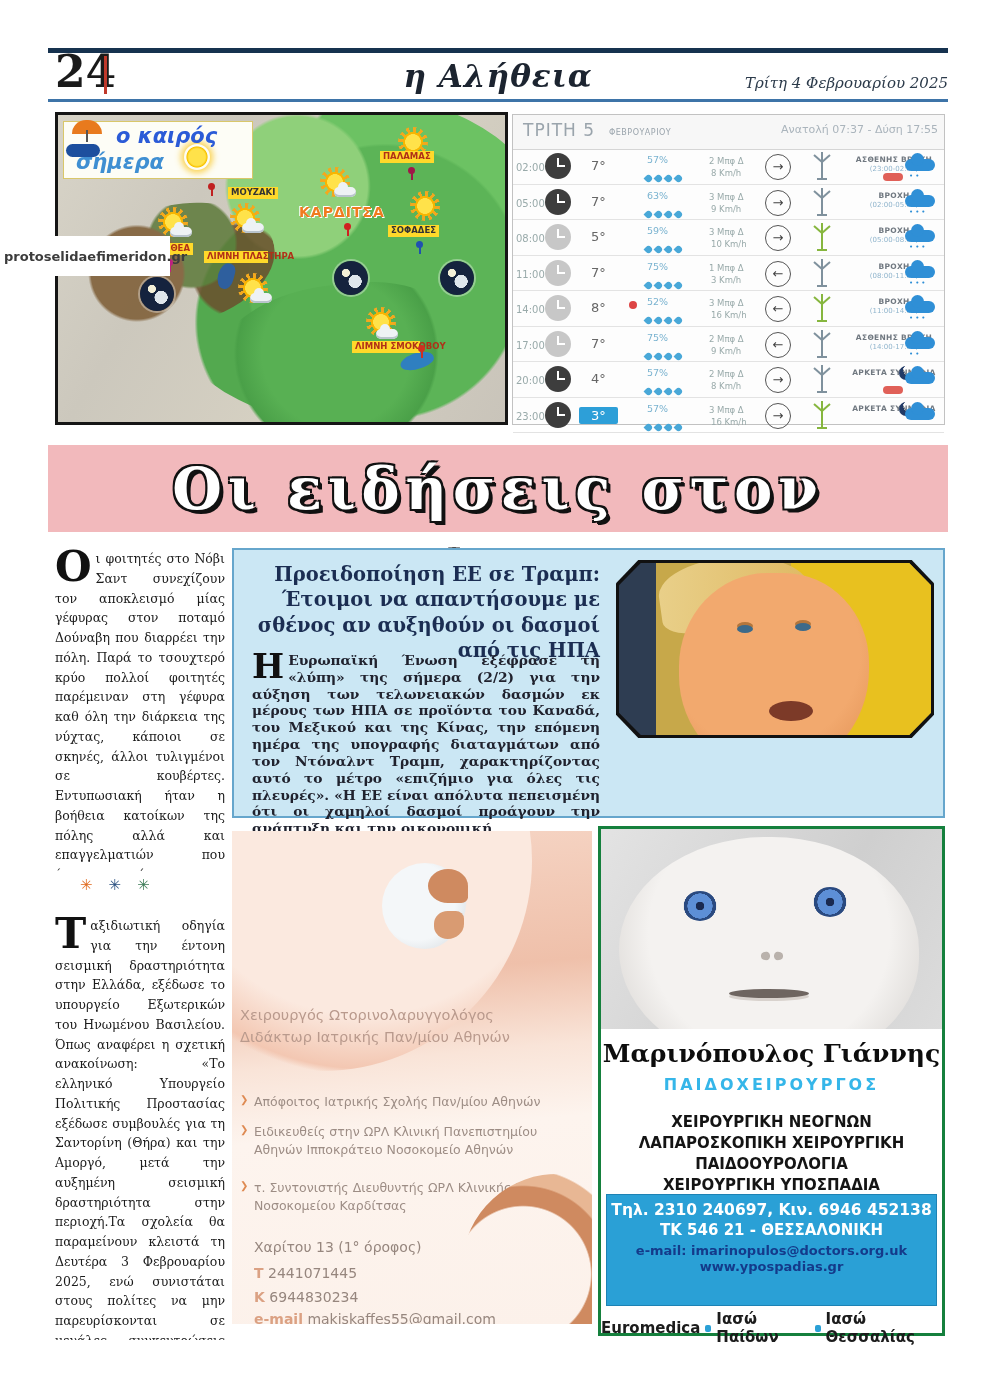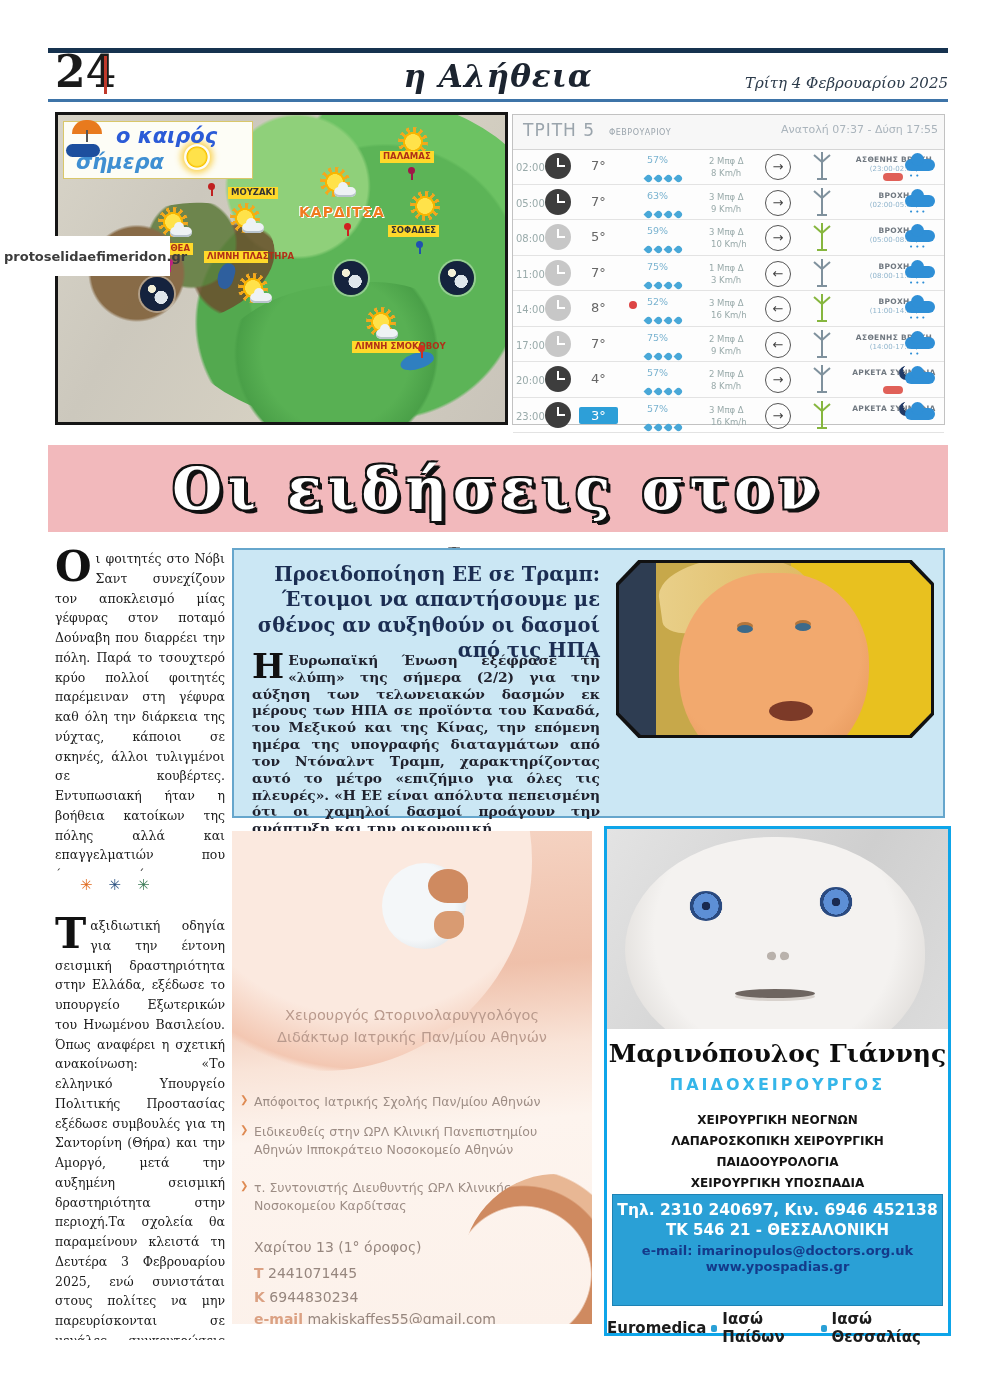--- a/index.html
+++ b/index.html
@@ -159,48 +159,48 @@
   .k-swirl1{position:absolute;left:-120px;top:-180px;width:420px;height:420px;border-radius:50%;
         background:radial-gradient(circle at 60% 40%,#fbe9df 0 55%,#f3c7b2 70%,transparent 72%);}
   .k-logo{position:absolute;left:150px;top:32px;width:86px;height:86px;border-radius:50%;
         background:radial-gradient(circle at 40% 45%,#f4f7f9 0 55%,#e7ebee 70%,transparent 72%);}
   .k-logo::before{content:"";position:absolute;left:46px;top:6px;width:40px;height:34px;
         border-radius:60% 60% 20% 60%;background:#cf8a60;}
   .k-logo::after{content:"";position:absolute;left:52px;top:48px;width:30px;height:28px;
         border-radius:50% 30% 60% 50%;background:#d99b72;}
   .k-name{position:absolute;left:0;top:142px;width:100%;text-align:center;font-size:22px;
         font-weight:bold;color:#4b4b4b;}
-  .k-sub{position:absolute;left:0;width:100%;text-align:center;font-size:14.5px;color:#b99a8d;}
+  .k-sub{position:absolute;left:8px;width:100%;text-align:left;font-size:14.5px;color:#b99a8d;}
   .k-bullet{position:absolute;left:22px;width:310px;font-size:12.5px;color:#9d8d85;line-height:1.45;}
   .k-bullet::before{content:"\276F";position:absolute;left:-14px;top:0;color:#de8a52;font-size:10px;}
   .k-contact{position:absolute;left:22px;font-size:14px;color:#96867e;}
   .k-contact b{color:#dba183;font-weight:bold;}
   .k-swirl2{position:absolute;right:-60px;bottom:-40px;width:190px;height:190px;border-radius:50%;
         background:radial-gradient(circle at 35% 60%,transparent 0 40%,#cf8a60 41% 52%,#e8b794 53% 62%,transparent 63%);
         transform:rotate(25deg);}
 
   
   .marino{left:598px;top:826px;width:347px;height:510px;box-sizing:border-box;background:#fff;
-        border:3px solid #0ea5e9;font-family:"DejaVu Sans",sans-serif;margin-left:6px;}
+        border:3px solid #15803d;font-family:"DejaVu Sans",sans-serif;}
   .baby{position:absolute;left:0;top:0;width:100%;height:200px;overflow:hidden;
         background:linear-gradient(120deg,#e3e3e3,#cfcfcf 60%,#dcdcdc);}
   .baby-face{position:absolute;left:18px;top:8px;width:300px;height:230px;border-radius:50% 50% 48% 52%;
         background:radial-gradient(circle at 50% 42%,#f4f2f0 0 60%,#dddad7 85%,#cfccc9 100%);}
   .baby-eye{position:absolute;width:34px;height:30px;border-radius:50%;
         background:radial-gradient(circle,#1a2a50 0 18%,#5d8fd6 20% 55%,#2a4a80 56% 70%,#e8e8e8 72%);}
   .baby-nose{position:absolute;left:158px;top:122px;width:26px;height:10px;border-radius:50%;
         background:radial-gradient(circle at 25% 50%,#b9b2ac 0 20%,transparent 25%),
                    radial-gradient(circle at 75% 50%,#b9b2ac 0 20%,transparent 25%);}
   .baby-mouth{position:absolute;left:128px;top:160px;width:80px;height:9px;border-radius:50%;
         background:#6e6560;box-shadow:0 3px 0 #d8d2cd;}
   .m-name{position:absolute;left:0;top:210px;width:100%;text-align:center;
         font-family:"DejaVu Serif",serif;font-size:25px;font-weight:bold;color:#0d0d0d;}
   .m-spec{position:absolute;left:0;top:246px;width:100%;text-align:center;font-size:16px;
         font-weight:bold;color:#35b6e9;letter-spacing:3px;}
-  .m-serv{position:absolute;left:0;width:100%;text-align:center;font-size:12px;font-weight:bold;color:#141414;}
+  .m-serv{position:absolute;left:0;width:100%;text-align:center;font-size:15px;font-weight:bold;color:#141414;}
   .m-blue{position:absolute;left:5px;top:365px;width:331px;height:112px;background:#2aa0d6;
         border:1px solid #1d82b4;box-sizing:border-box;text-align:center;color:#fff;font-weight:bold;}
   .m-blue .b1{font-size:15.5px;margin-top:6px;}
   .m-blue .b2,.m-blue .b3{font-size:15px;margin-top:2px;}
   .m-blue .b4{font-size:13px;color:#143a8a;margin-top:4px;}
   .m-blue .b5{font-size:13px;color:#143a8a;margin-top:1px;}
   .m-clinics{position:absolute;left:0;top:481px;width:100%;display:flex;justify-content:center;
         align-items:center;gap:5px;font-size:15px;font-weight:bold;color:#1c1c1c;}
   .m-dot{width:7px;height:7px;border-radius:2px;background:#2aa0d6;}
 

